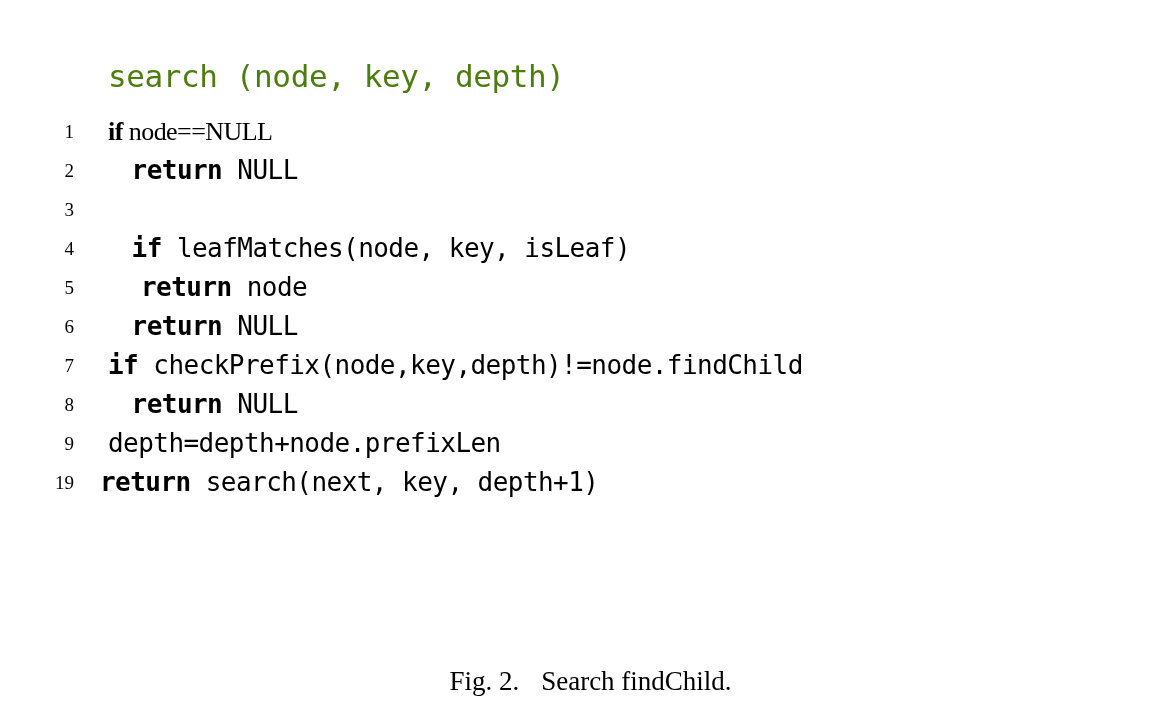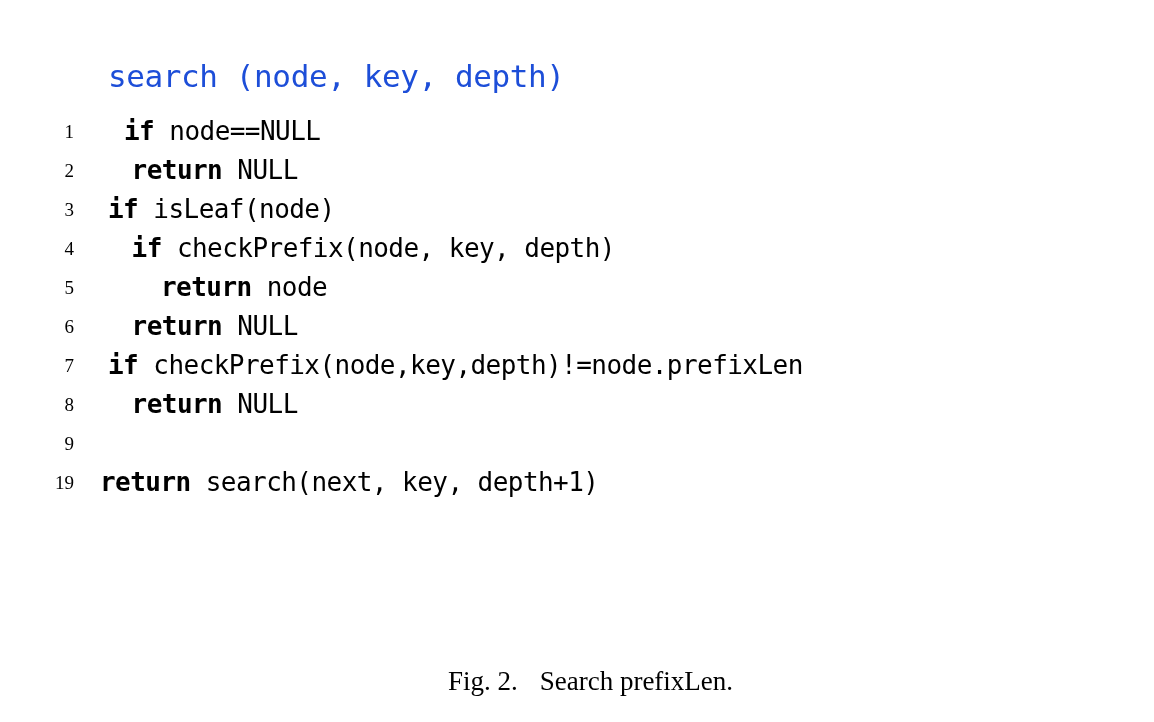--- a/index.html
+++ b/index.html
@@ -28,21 +28,21 @@
   
   .algo-title {
     position: absolute;
     left: 108px;
     top: 56px;
     font-family: "DejaVu Sans Mono", "Liberation Mono", monospace;
     font-size: 31px;
     line-height: 40px;
     letter-spacing: -0.4px;
     white-space: pre;
-    color: #1d4ed8;
+    color: #4d7c0f;
   }
 
   
   .code-block {
     position: absolute;
     left: 0;
     top: 112px;
     width: 1154px;
   }
 
@@ -97,29 +97,29 @@
   .caption-text { }
 </style>
 </head>
 <body>
 
 <div id="figure">
 
   <div class="algo-title">search (node, key, depth)</div>
 
   <div class="code-block">
-      <div class="code-line"><span class="line-number">1</span><span class="line-code" style="left: 124px;"><span class="kw">if</span><span> node==NULL</span></span></div>
+      <div class="code-line"><span class="line-number">1</span><span class="line-code" style="left: 108px; font-family: Liberation Serif, serif;"><span class="kw">if</span><span> node==NULL</span></span></div>
       <div class="code-line"><span class="line-number">2</span><span class="line-code" style="left: 131.6px;"><span class="kw">return</span><span> NULL</span></span></div>
-      <div class="code-line"><span class="line-number">3</span><span class="line-code" style="left: 108px;"><span class="kw">if</span><span> isLeaf(node)</span></span></div>
-      <div class="code-line"><span class="line-number">4</span><span class="line-code" style="left: 131.6px;"><span class="kw">if</span><span> checkPrefix(node, key, depth)</span></span></div>
-      <div class="code-line"><span class="line-number">5</span><span class="line-code" style="left: 161px;"><span class="kw">return</span><span> node</span></span></div>
+      <div class="code-line"><span class="line-number">3</span></div>
+      <div class="code-line"><span class="line-number">4</span><span class="line-code" style="left: 131.6px;"><span class="kw">if</span><span> leafMatches(node, key, isLeaf)</span></span></div>
+      <div class="code-line"><span class="line-number">5</span><span class="line-code" style="left: 141px;"><span class="kw">return</span><span> node</span></span></div>
       <div class="code-line"><span class="line-number">6</span><span class="line-code" style="left: 131.6px;"><span class="kw">return</span><span> NULL</span></span></div>
-      <div class="code-line"><span class="line-number">7</span><span class="line-code" style="left: 108px;"><span class="kw">if</span><span> checkPrefix(node,key,depth)!=node.prefixLen</span></span></div>
+      <div class="code-line"><span class="line-number">7</span><span class="line-code" style="left: 108px;"><span class="kw">if</span><span> checkPrefix(node,key,depth)!=node.findChild</span></span></div>
       <div class="code-line"><span class="line-number">8</span><span class="line-code" style="left: 131.6px;"><span class="kw">return</span><span> NULL</span></span></div>
-      <div class="code-line"><span class="line-number">9</span></div>
+      <div class="code-line"><span class="line-number">9</span><span class="line-code" style="left: 108px;"><span>depth=depth+node.prefixLen</span></span></div>
       <div class="code-line"><span class="line-number">19</span><span class="line-code" style="left: 100px;"><span class="kw">return</span><span> search(next, key, depth+1)</span></span></div>
     </div>
 
   <div class="caption">
-    <span class="caption-label">Fig. 2.</span><span class="caption-gap"></span><span class="caption-text">Search prefixLen.</span>
+    <span class="caption-label">Fig. 2.</span><span class="caption-gap"></span><span class="caption-text">Search findChild.</span>
   </div>
 
 </div>
 
 </body></html>

